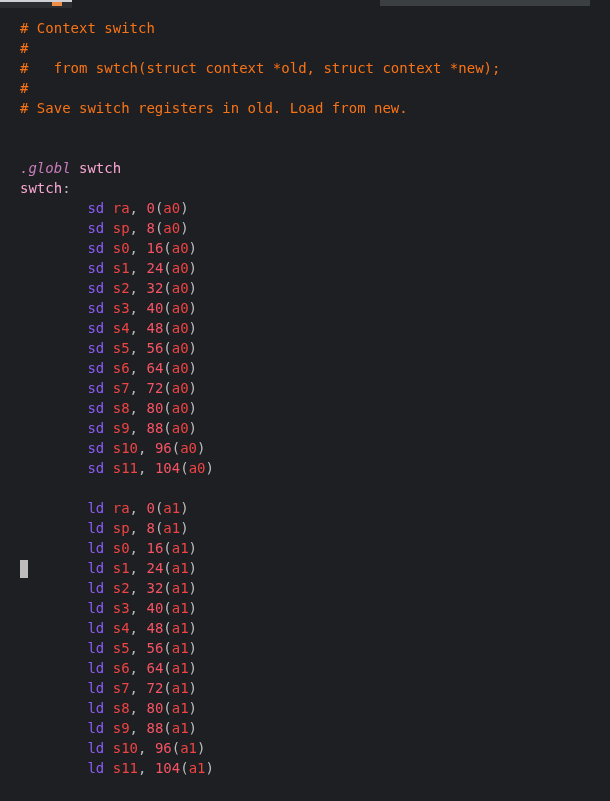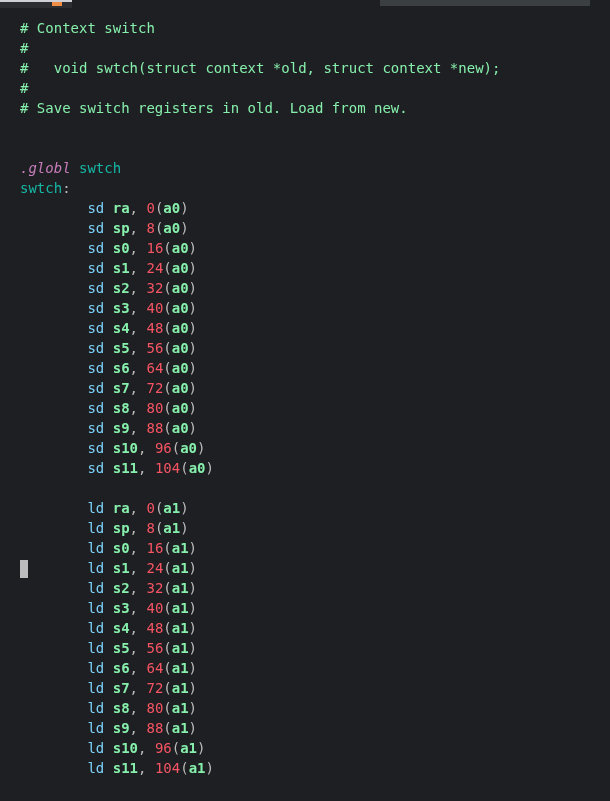--- a/index.html
+++ b/index.html
@@ -54,42 +54,42 @@
     background: #bcbcbc;
   }
   pre.code {
     margin: 0;
     padding: 14px 0 0 20px;
     white-space: pre;
     font-family: inherit;
     font-size: 14px;
     line-height: 20px;
   }
-  .c-comment  { color: #86efac; }
+  .c-comment  { color: #f97316; }
   .c-dir      { color: #c77dbb; font-style: italic; }   
-  .c-label    { color: #14b8a6; }   
-  .c-mn       { color: #7dd3fc; }   
-  .c-reg      { color: #86efac; font-weight: bold; }   
+  .c-label    { color: #f9a8d4; }   
+  .c-mn       { color: #8b5cf6; }   
+  .c-reg      { color: #ef4444; }   
   .c-num      { color: #f75464; }   
   .c-pun      { color: #bcbcbc; }   
   .c-keyword  { color: #cf8e6d; }
 </style>
 </head>
 <body>
 
 <div class="editor">
   <div class="top-decor">
     <div class="tab-stub-left"></div>
     <div class="tab-dot"></div>
     <div class="tab-block-right"></div>
   </div>
   <div class="gutter-caret"></div>
   <pre class="code" id="code"><span class="c-comment"># Context switch</span>
 <span class="c-comment">#</span>
-<span class="c-comment">#   void swtch(struct context *old, struct context *new);</span>
+<span class="c-comment">#   from swtch(struct context *old, struct context *new);</span>
 <span class="c-comment">#</span>
 <span class="c-comment"># Save switch registers in old. Load from new.</span>
 
 
 <span class="c-dir">.globl</span> <span class="c-label">swtch</span>
 <span class="c-label">swtch</span><span class="c-pun">:</span>
         <span class="c-mn">sd</span> <span class="c-reg">ra</span><span class="c-pun">, </span><span class="c-num">0</span><span class="c-pun">(</span><span class="c-reg">a0</span><span class="c-pun">)</span>
         <span class="c-mn">sd</span> <span class="c-reg">sp</span><span class="c-pun">, </span><span class="c-num">8</span><span class="c-pun">(</span><span class="c-reg">a0</span><span class="c-pun">)</span>
         <span class="c-mn">sd</span> <span class="c-reg">s0</span><span class="c-pun">, </span><span class="c-num">16</span><span class="c-pun">(</span><span class="c-reg">a0</span><span class="c-pun">)</span>
         <span class="c-mn">sd</span> <span class="c-reg">s1</span><span class="c-pun">, </span><span class="c-num">24</span><span class="c-pun">(</span><span class="c-reg">a0</span><span class="c-pun">)</span>

